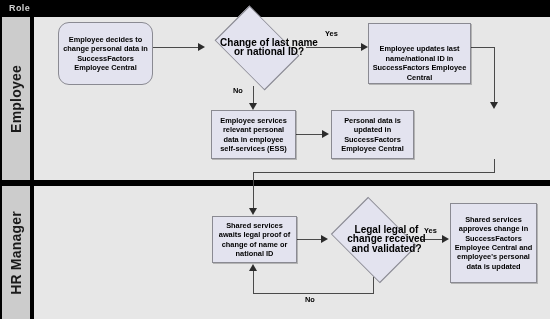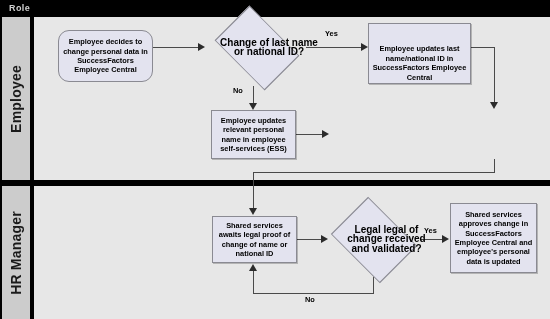--- a/index.html
+++ b/index.html
@@ -204,45 +204,48 @@
   <div class="line-h" style="left:420px; top:239px; width:22px;"></div>
   <div class="arrow right" style="left:442px; top:235px;"></div>
   <div class="edge-label" style="left:424px; top:226px;">Yes</div>
 
   <div class="line-v" style="left:373px; top:275px; height:18px;"></div>
   <div class="line-h" style="left:253px; top:293px; width:121px;"></div>
   <div class="line-v" style="left:253px; top:271px; height:22px;"></div>
   <div class="arrow up" style="left:249px; top:264px;"></div>
   <div class="edge-label" style="left:305px; top:295px;">No</div>
 
-  <div class="node rounded" style="left:58px; top:30px; width:95px; height:52px;">
+  <div class="node rounded" style="left:58px; top:22px; width:95px; height:63px;">
     <span>Employee decides to change personal data in SuccessFactors Employee Central</span>
   </div>
 
   <div class="diamond" style="left:206px; top:13px; width:100px; height:68px;">
     <div class="dshape" style="width:58px; height:58px; margin-left:-29px; margin-top:-29px; transform: rotate(45deg) scale(1.18,0.82);"></div>
     <div class="dlabel" style="padding:0 9px;">Change of last name or national ID?</div>
   </div>
 
   <div class="node process" style="left:368px; top:23px; width:103px; height:61px;align-items:flex-end;">
     <span>Employee updates last name/national ID in SuccessFactors Employee Central</span>
   </div>
 
   <div class="node process" style="left:211px; top:110px; width:85px; height:49px;">
-    <span>Employee updates relevant personal name in employee self-services (ESS)</span>
-  </div>
-
+    <span>Employee services relevant personal data in employee self-services (ESS)</span>
+  </div>
+
+  <div class="node process" style="left:331px; top:110px; width:83px; height:49px;">
+    <span>Personal data is updated in SuccessFactors Employee Central</span>
+  </div>
 
 
   <div class="node process" style="left:212px; top:216px; width:85px; height:47px;">
     <span>Shared services awaits legal proof of change of name or national ID</span>
   </div>
 
   <div class="diamond" style="left:324px; top:203px; width:97px; height:72px;">
     <div class="dshape" style="width:60px; height:60px; margin-left:-30px; margin-top:-30px; transform: rotate(45deg) scale(1.12,0.85);"></div>
     <div class="dlabel" style="padding:0 10px;">Legal legal of change received and validated?</div>
   </div>
 
-  <div class="node process" style="left:450px; top:203px; width:87px; height:70px;">
+  <div class="node process" style="left:450px; top:203px; width:87px; height:80px;">
     <span>Shared services approves change in SuccessFactors Employee Central and employee's personal data is updated</span>
   </div>
 
 </div>
 
 </body></html>

